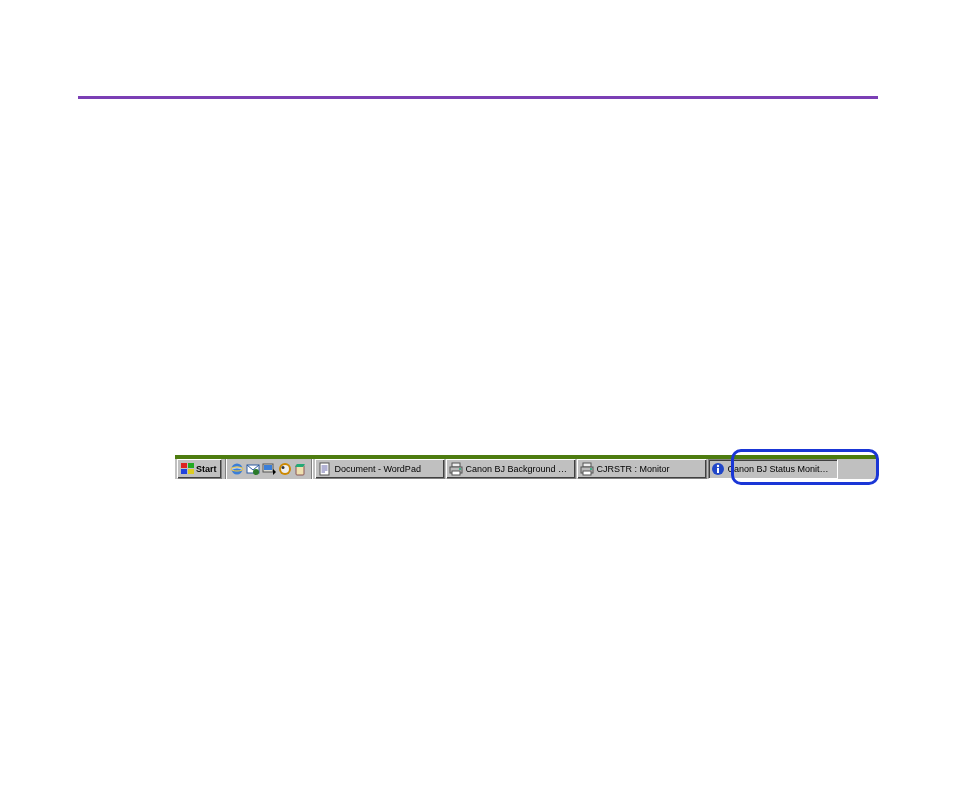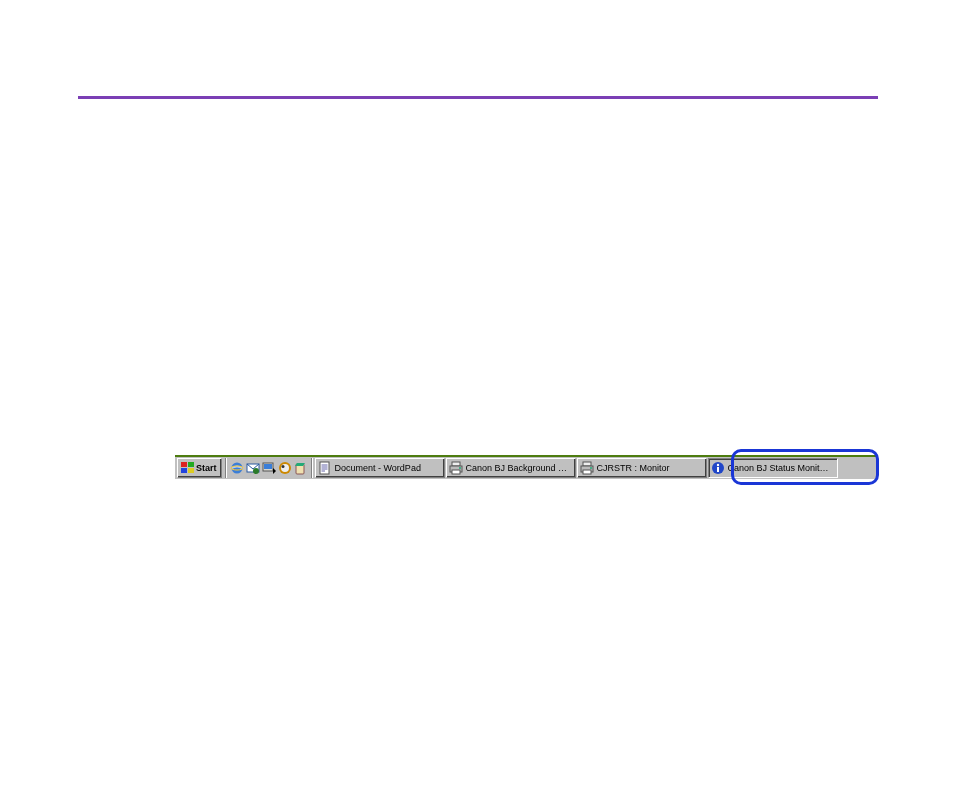--- a/index.html
+++ b/index.html
@@ -21,21 +21,21 @@
     height: 3px;
     background: #7b3fb5;
   }
   .taskbar {
     position: absolute;
     top: 455px;
     left: 175px;
     width: 702px;
     height: 24px;
     background: #c0c0c0;
-    border-top: 2px solid #4d7c0f;
+    border-top: 4px solid #4d7c0f;
     display: flex;
     align-items: center;
     padding: 0 2px;
     text-align: right;
   }
   .tb-btn {
     height: 20px;
     display: inline-flex;
     align-items: center;
     padding: 4px 3px;

